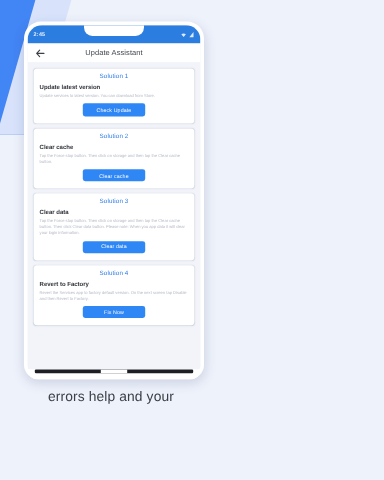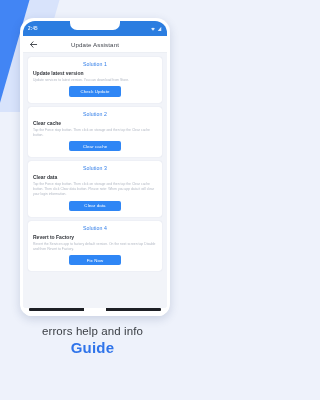--- a/index.html
+++ b/index.html
@@ -204,15 +204,14 @@
     </div>
   </div>
 
   <div id="phone-chin">
     <div id="chin-bar"></div>
     <div id="chin-notch"></div>
   </div>
 </div>
 
 <div id="caption">
-  <div id="caption-line1">errors help and info</div>
-  <div id="caption-line2">Guide</div>
+  <div id="caption-line1">errors help and your</div>
 </div>
 
 </body></html>

